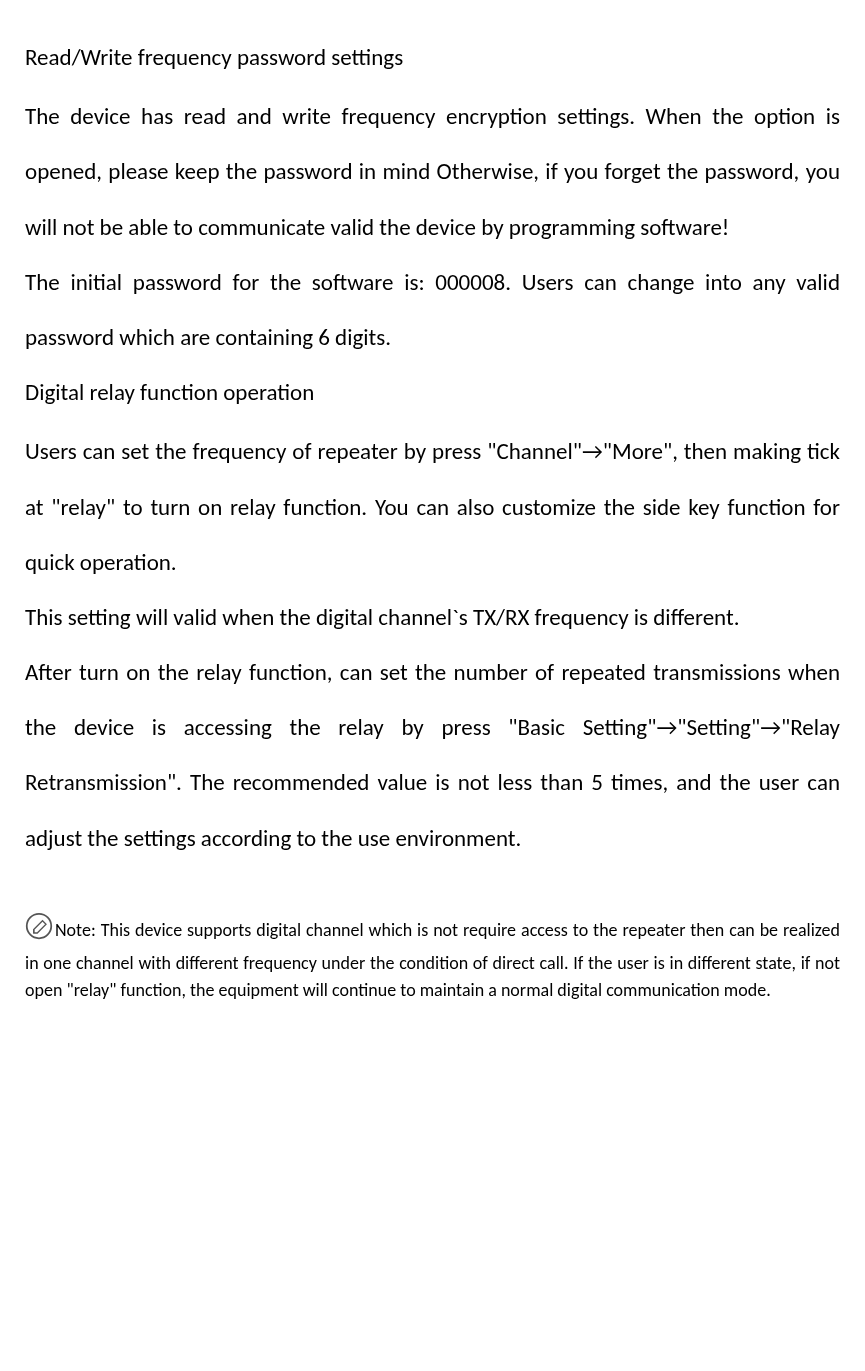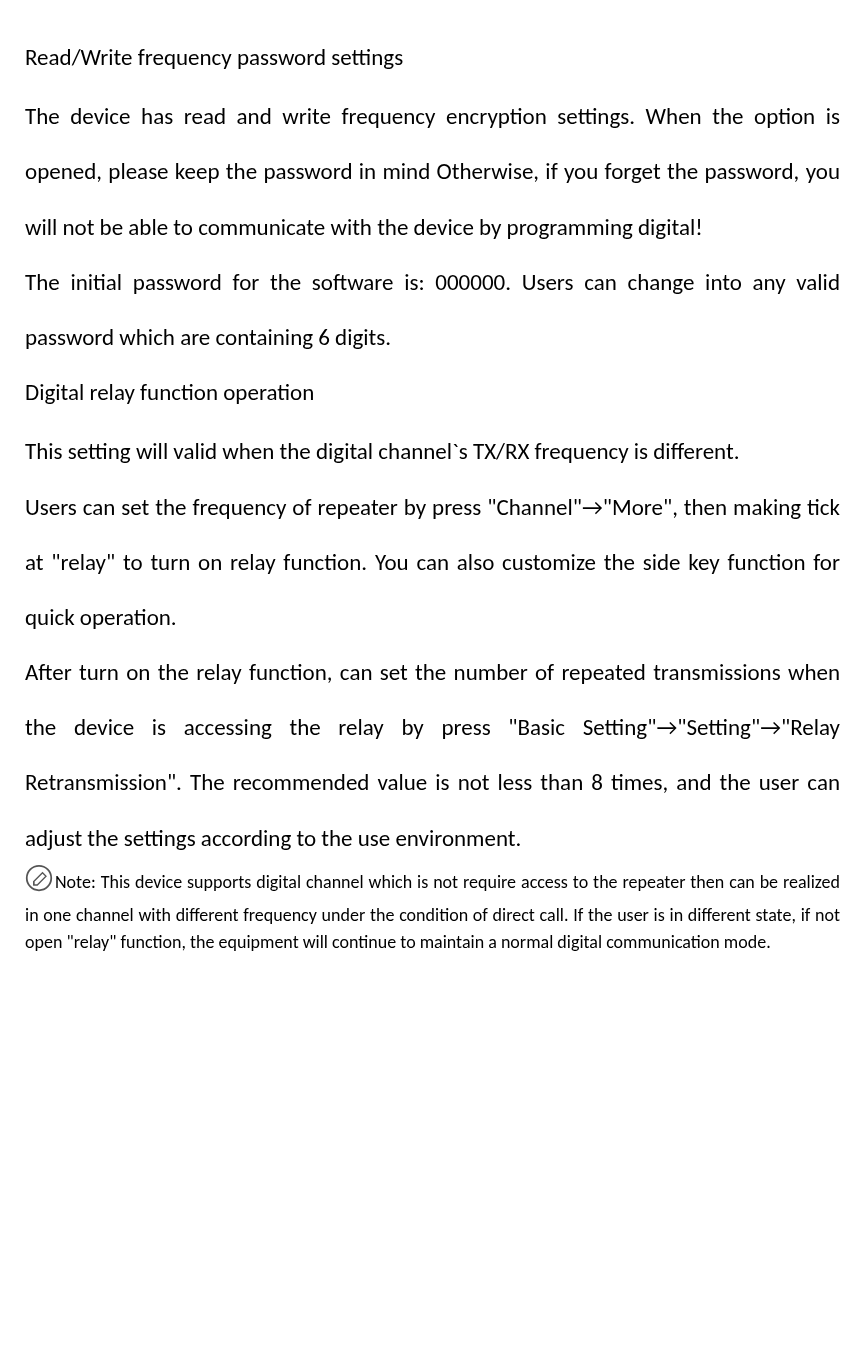--- a/index.html
+++ b/index.html
@@ -23,20 +23,21 @@
     .paragraph {
       font-size: 23px;
       line-height: 2.4;
       text-align: justify;
       text-justify: inter-word;
     }
     .section-gap {
       margin-top: 0px;
     }
     .note-container {
+      margin-top: 48px;
       font-size: 18px;
       line-height: 1.5;
       text-align: justify;
     }
     .note-icon {
       display: inline-block;
       vertical-align: middle;
       margin-right: 2px;
       position: relative;
       top: -2px;
@@ -49,31 +50,31 @@
       display: inline;
     }
   </style>
 </head>
 <body>
 
 <div>
 
   <div class="heading">Read/Write frequency password settings</div>
 
-  <div class="paragraph">The device has read and write frequency encryption settings. When the option is opened, please keep the password in mind Otherwise, if you forget the password, you will not be able to communicate with the device by programming digital!</div>
+  <div class="paragraph">The device has read and write frequency encryption settings. When the option is opened, please keep the password in mind Otherwise, if you forget the password, you will not be able to communicate valid the device by programming software!</div>
 
-  <div class="paragraph">The initial password for the software is: 000000. Users can change into any valid password which are containing 6 digits.</div>
+  <div class="paragraph">The initial password for the software is: 000008. Users can change into any valid password which are containing 6 digits.</div>
 
   <div class="heading section-gap">Digital relay function operation</div>
 
+  <div class="paragraph">Users can set the frequency of repeater by press "Channel"→"More", then making tick at "relay" to turn on relay function. You can also customize the side key function for quick operation.</div>
+
   <div class="paragraph">This setting will valid when the digital channel`s TX/RX frequency is different.</div>
 
-  <div class="paragraph">Users can set the frequency of repeater by press "Channel"→"More", then making tick at "relay" to turn on relay function. You can also customize the side key function for quick operation.</div>
-
-  <div class="paragraph">After turn on the relay function, can set the number of repeated transmissions when the device is accessing the relay by press "Basic Setting"→"Setting"→"Relay Retransmission". The recommended value is not less than 8 times, and the user can adjust the settings according to the use environment.</div>
+  <div class="paragraph">After turn on the relay function, can set the number of repeated transmissions when the device is accessing the relay by press "Basic Setting"→"Setting"→"Relay Retransmission". The recommended value is not less than 5 times, and the user can adjust the settings according to the use environment.</div>
 
   <div class="note-container">
     <span class="note-icon">
       <svg viewBox="0 0 32 32" xmlns="http://www.w3.org/2000/svg">
         <circle cx="16" cy="16" r="14" fill="none" stroke="#555555" stroke-width="2"></circle>
         <path d="M 10 20 L 20 10 L 24 14 L 14 24 L 10 24 Z" fill="none" stroke="#555555" stroke-width="1.5"></path>
         <line x1="10" y1="24" x2="10" y2="20" stroke="#555555" stroke-width="1.5"></line>
       </svg>
     </span><span class="note-text">Note: This device supports digital channel which is not require access to the repeater then can be realized in one channel with different frequency under the condition of direct call. If the user is in different state, if not open "relay" function, the equipment will continue to maintain a normal digital communication mode.</span>
   </div>

